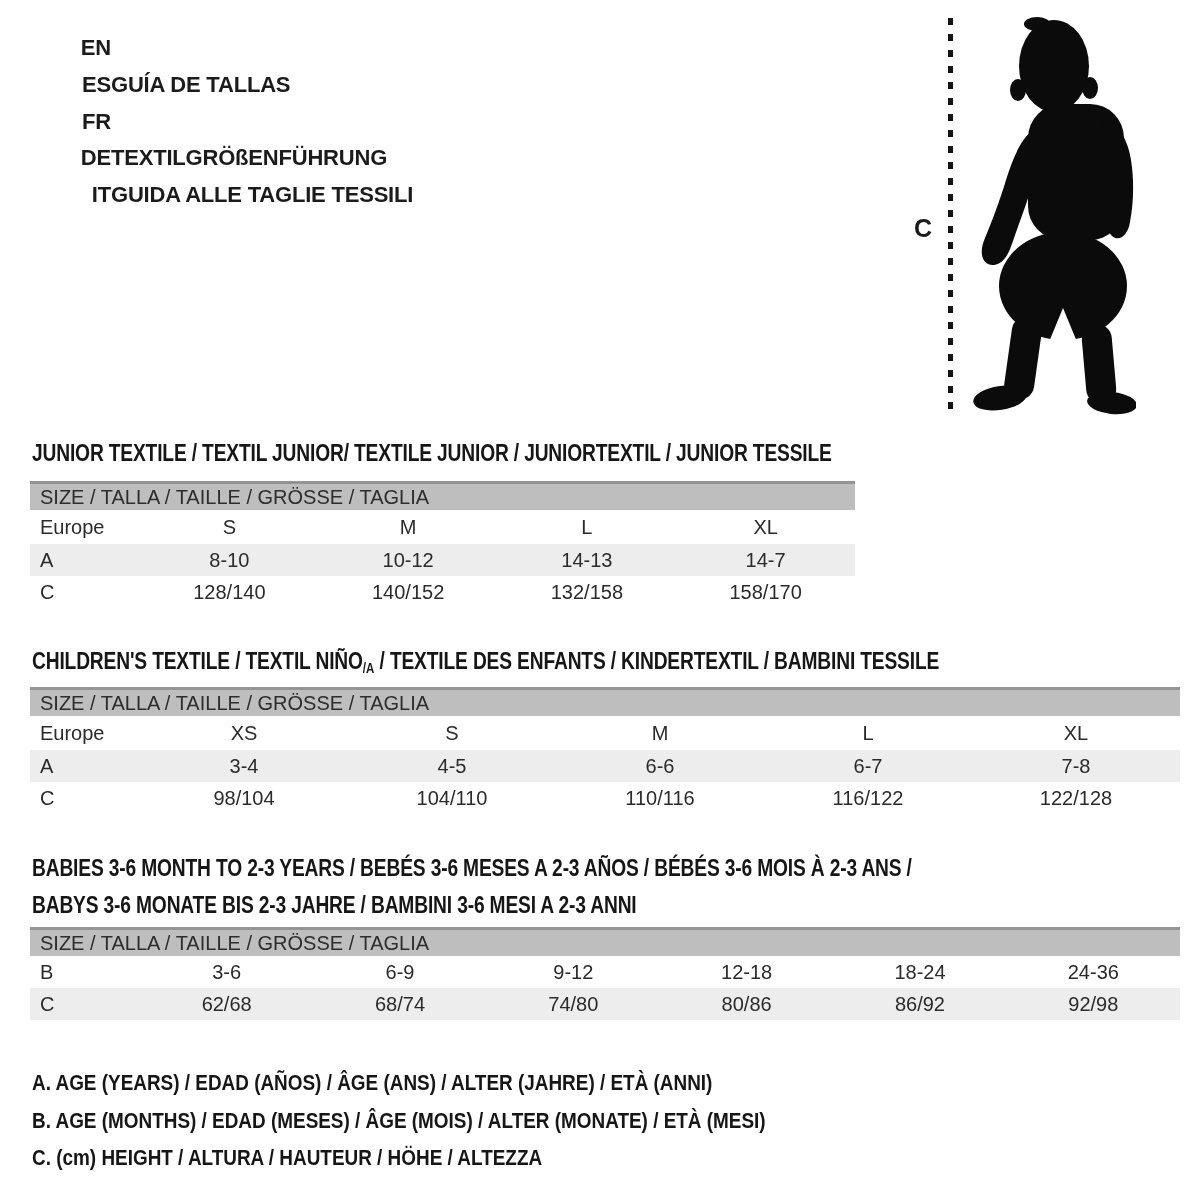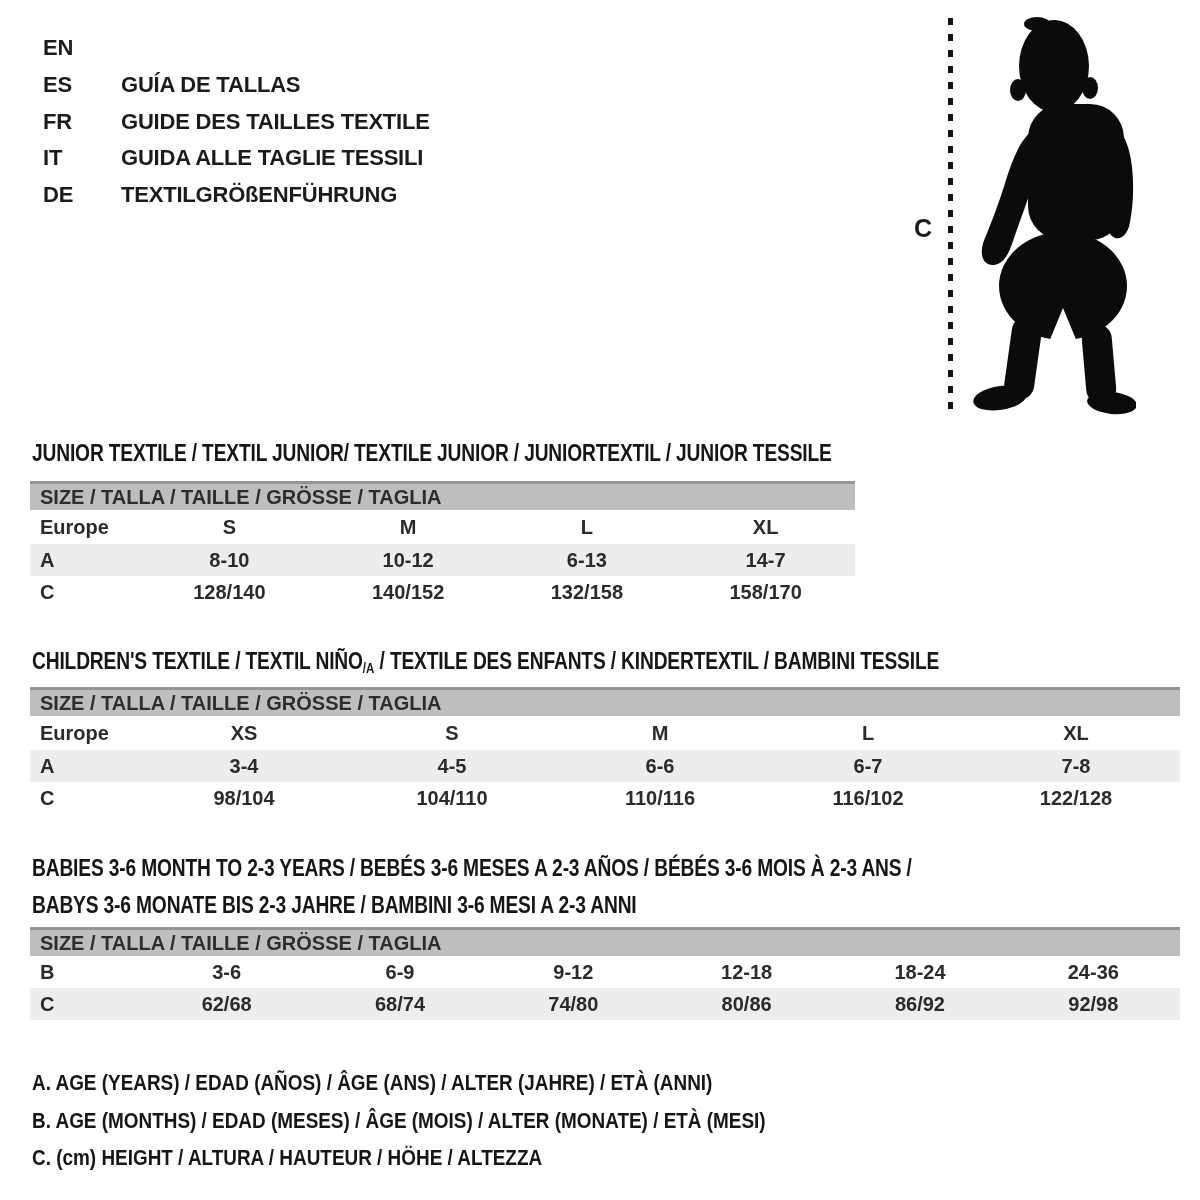--- a/index.html
+++ b/index.html
@@ -1,38 +1,38 @@
 <!DOCTYPE html>
 <html style="--header_bg: #bebebe; --header_top: #949494; --row_alt: #ededed; --silhouette: #0b0b0b;"><head>
 <meta charset="utf-8">
 <style>
   html,body{margin:0;padding:0;background:#fff;}
   #canvas{
     position:relative;width:1200px;height:1200px;background:#fff;overflow:hidden;
     font-family:"Liberation Sans","DejaVu Sans",sans-serif;color:#1b1b1b;
   }
   
-  #lang{position:absolute;left:43px;top:30px;}
+  #lang{position:absolute;left:33px;top:30px;text-align:right;}
   .lang-row{display:flex;line-height:36.8px;font-weight:700;font-size:22px;letter-spacing:-0.2px;}
   .lang-code{width:78px;}
   
   .measure-line{
     position:absolute;left:948px;top:18px;width:5px;height:400px;
     background:repeating-linear-gradient(to bottom,#141414 0 7px,transparent 7px 16px);
   }
   .measure-label{position:absolute;left:914px;top:214px;font-weight:700;font-size:25px;}
   .baby-svg{position:absolute;left:964px;top:16px;}
   
   .sec-title{
     position:absolute;left:32px;font-weight:700;font-size:24px;line-height:37px;
     white-space:nowrap;transform:scaleX(0.80);transform-origin:0 0;letter-spacing:-0.2px;color:#161616;
   }
   .sub-a{font-size:0.60em;vertical-align:-0.30em;letter-spacing:0;}
   
-  .tbl{position:absolute;left:30px;font-weight:bold;}
+  .tbl{position:absolute;left:30px;}
   .tbl-head{
     height:26px;line-height:26px;border-top:3px solid var(--header_top,#949494);
     background:var(--header_bg,#bebebe);padding-left:10px;font-size:20px;color:#2d2d2d;
     white-space:nowrap;overflow:hidden;
   }
   .row{display:flex;align-items:center;font-size:20px;color:#2b2b2b;}
   .row.h34{height:34px;}
   .row.h32{height:32px;}
   .row.alt{background:var(--row_alt,#ededed);}
   .cell{flex:1;text-align:center;}
@@ -52,29 +52,28 @@
   <div id="lang">
     <div class="lang-row">
       <span class="lang-code">EN</span>
     </div>
     <div class="lang-row">
       <span class="lang-code">ES</span>
       <span>GUÍA DE TALLAS</span>
     </div>
     <div class="lang-row">
       <span class="lang-code">FR</span>
-      <span>GUIDE DES TAILLES TEXTILE</span>
+    </div>
+    <div class="lang-row">
+      <span class="lang-code">DE</span>
+      <span>TEXTILGRÖßENFÜHRUNG</span>
     </div>
     <div class="lang-row">
       <span class="lang-code">IT</span>
       <span>GUIDA ALLE TAGLIE TESSILI</span>
-    </div>
-    <div class="lang-row">
-      <span class="lang-code">DE</span>
-      <span>TEXTILGRÖßENFÜHRUNG</span>
     </div>
   </div>
 
   <div class="measure-line"></div>
   <div class="measure-label">C</div>
   <svg class="baby-svg" width="172" height="400" viewBox="0 0 172 400" fill="#0b0b0b" xmlns="http://www.w3.org/2000/svg">
     <ellipse cx="90" cy="50" rx="35" ry="46"></ellipse>
     <ellipse cx="73" cy="8" rx="13" ry="7"></ellipse>
     <ellipse cx="54" cy="74" rx="8" ry="11"></ellipse>
     <ellipse cx="126" cy="72" rx="8" ry="11"></ellipse>
@@ -96,21 +95,21 @@
       <div class="cell label">Europe</div>
       <div class="cell">S</div>
       <div class="cell">M</div>
       <div class="cell">L</div>
       <div class="cell">XL</div>
     </div>
     <div class="row h32 alt">
       <div class="cell label">A</div>
       <div class="cell">8-10</div>
       <div class="cell">10-12</div>
-      <div class="cell">6-13</div>
+      <div class="cell">14-13</div>
       <div class="cell">14-7</div>
     </div>
     <div class="row h32">
       <div class="cell label">C</div>
       <div class="cell">128/140</div>
       <div class="cell">140/152</div>
       <div class="cell">132/158</div>
       <div class="cell">158/170</div>
     </div>
   </div>
@@ -132,21 +131,21 @@
       <div class="cell">4-5</div>
       <div class="cell">6-6</div>
       <div class="cell">6-7</div>
       <div class="cell">7-8</div>
     </div>
     <div class="row h32">
       <div class="cell label">C</div>
       <div class="cell">98/104</div>
       <div class="cell">104/110</div>
       <div class="cell">110/116</div>
-      <div class="cell">116/102</div>
+      <div class="cell">116/122</div>
       <div class="cell">122/128</div>
     </div>
   </div>
 
   <div class="sec-title" style="top:849px;">
     <div>BABIES 3-6 MONTH TO 2-3 YEARS / BEBÉS 3-6 MESES A 2-3 AÑOS / BÉBÉS 3-6 MOIS À 2-3 ANS /</div>
     <div>BABYS 3-6 MONATE BIS 2-3 JAHRE / BAMBINI 3-6 MESI A 2-3 ANNI</div>
   </div>
   <div class="tbl" style="top:927px;width:1150px;">
     <div class="tbl-head">SIZE / TALLA / TAILLE / GRÖSSE / TAGLIA</div>

